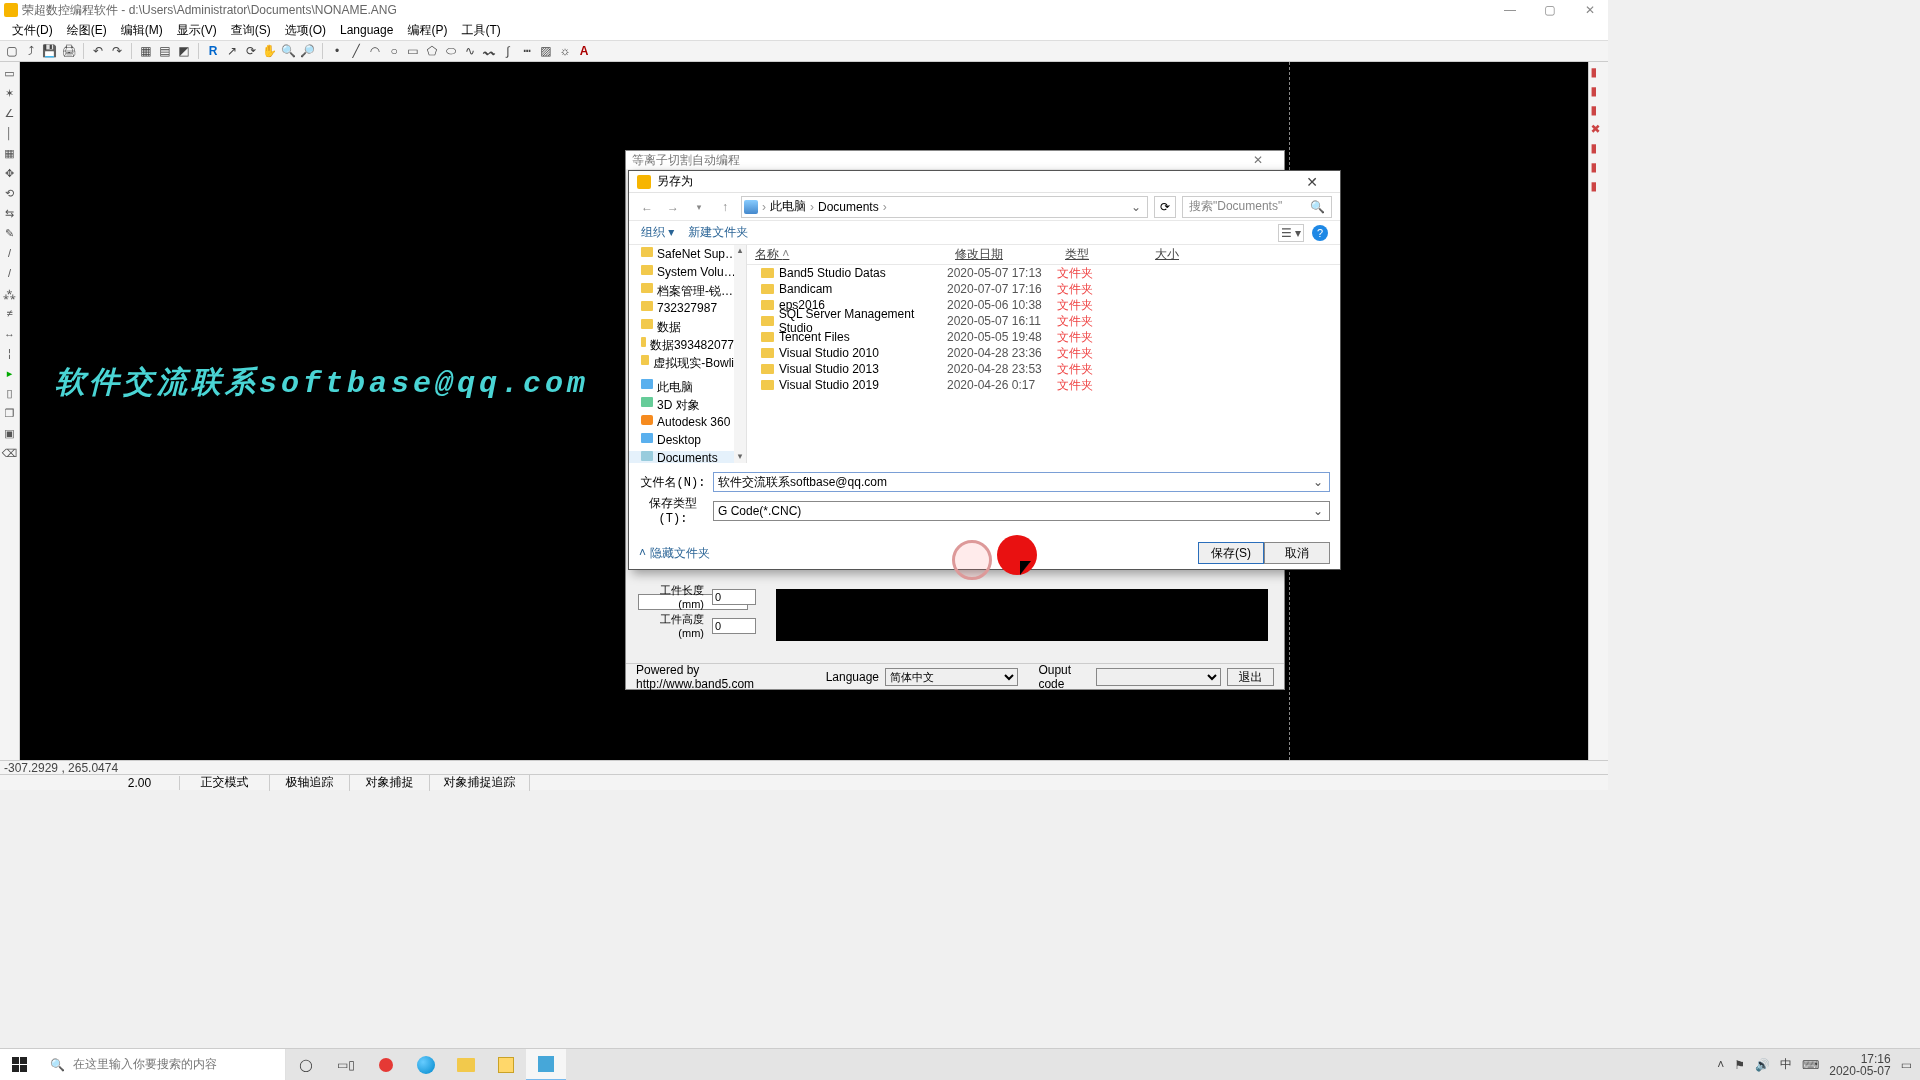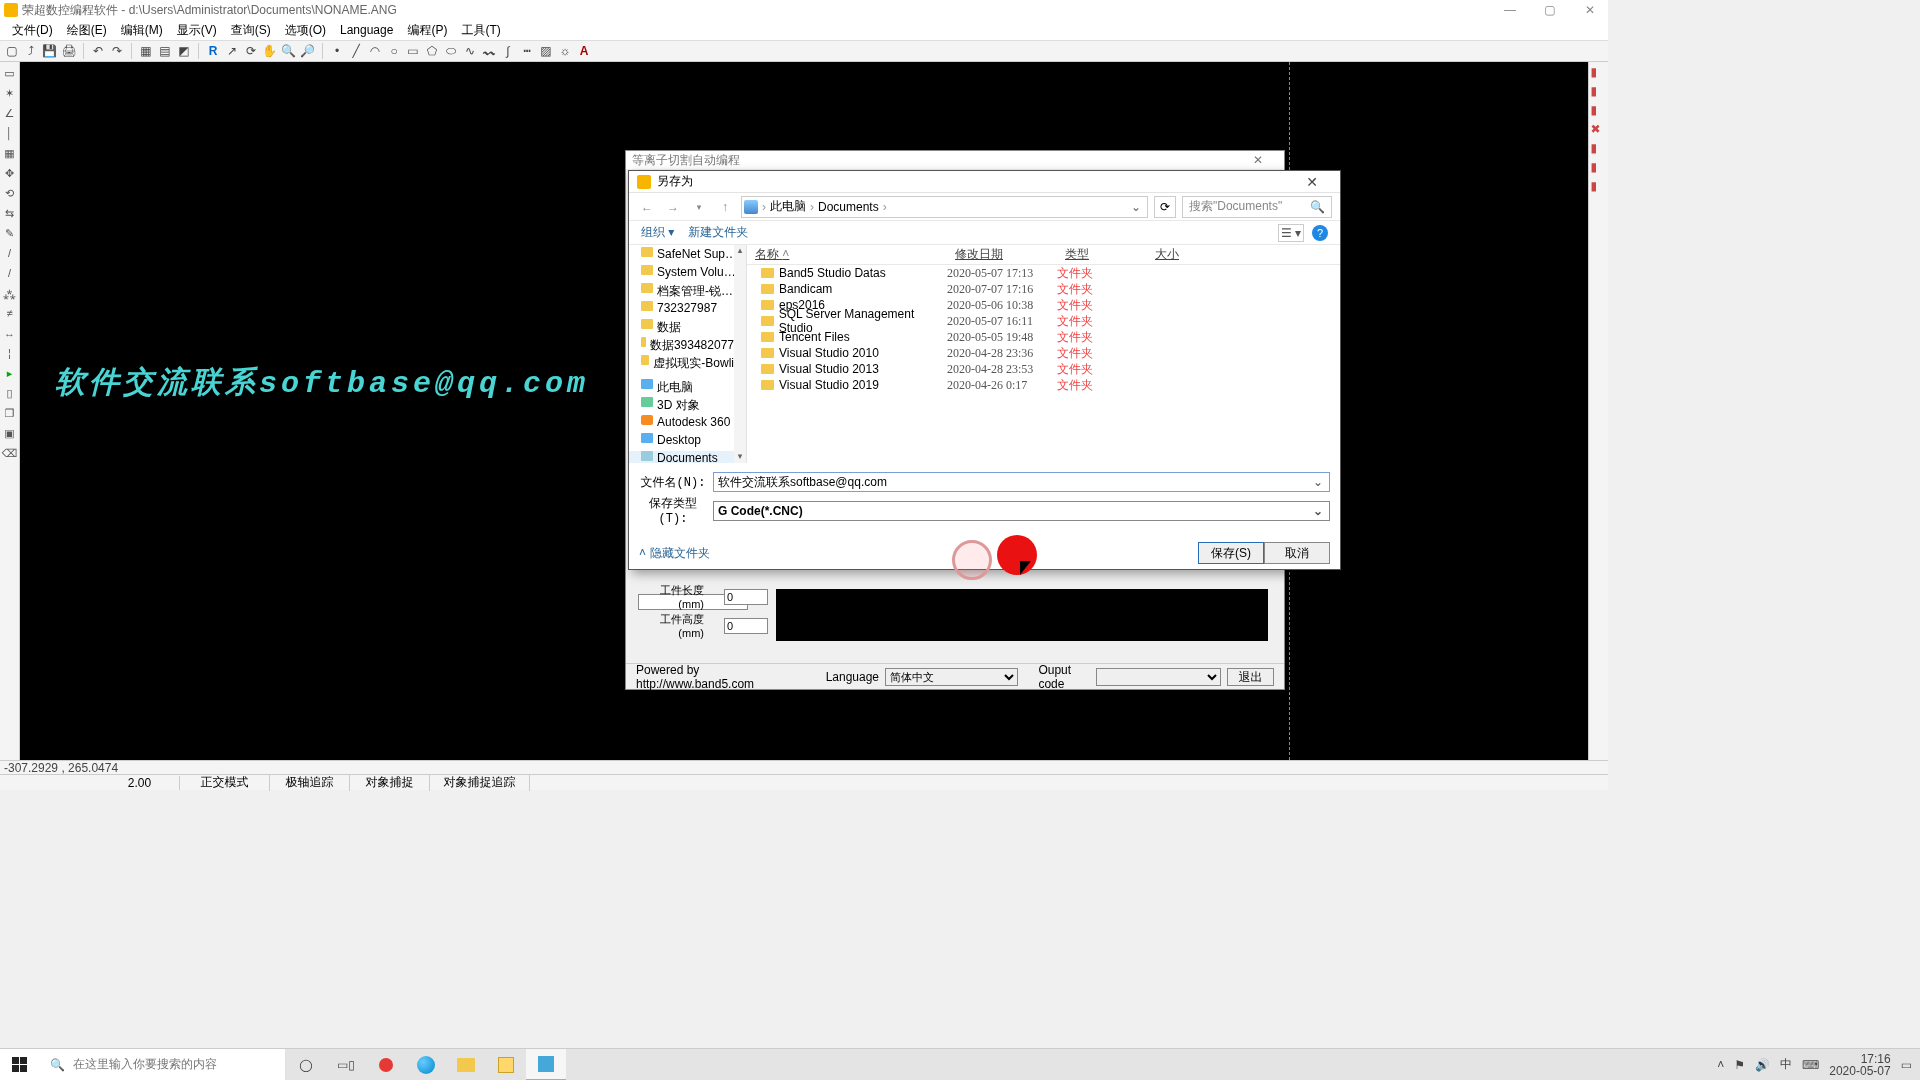--- a/index.html
+++ b/index.html
@@ -32,21 +32,21 @@
 .coordbar { height:14px; background:#f4f4f4; border-top:1px solid #ccc; font-size:11px; padding:0 4px; color:#444; }
 .statusbar { height:16px; background:#f4f4f4; border-top:1px solid #ccc; display:flex; align-items:center; font-size:11px; }
 .statusbar .cell { border-right:1px solid #ccc; padding:0 8px; }
 
 
 .innerdlg { position:absolute; left:625px; top:150px; width:660px; height:540px; background:#f0f0f0; border:1px solid #888; box-shadow:2px 2px 6px rgba(0,0,0,.3); display:flex; flex-direction:column; }
 .innerdlg .dtitle { height:18px; background:#fff; font-size:11px; color:#777; padding:1px 6px; display:flex; align-items:center; }
 .innerdlg .dtitle .x { margin-left:auto; width:40px; text-align:center; }
 .innerdlg .body { flex:1; padding:6px; position:relative; }
 .innerdlg .params { position:absolute; left:12px; bottom:48px; }
-.innerdlg .params .row { display:flex; align-items:center; gap:20px; margin:2px 0; }
+.innerdlg .params .row { display:flex; align-items:center; gap:8px; margin:2px 0; }
 .innerdlg .params label { width:66px; text-align:right; font-size:11px; }
 .innerdlg .params input { width:44px; height:16px; border:1px solid #888; padding:0 2px; font-size:11px; }
 .innerdlg .preview { position:absolute; right:16px; bottom:48px; width:492px; height:52px; background:#000; }
 .innerdlg .pinput { position:absolute; left:12px; top:425px; width:110px; height:16px; border:1px solid #888; }
 .innerdlg .foot { position:absolute; left:0; bottom:0; width:100%; height:26px; border-top:1px solid #ccc; display:flex; align-items:center; padding:0 10px; gap:6px; font-size:11px; }
 .innerdlg .foot select { height:18px; border:1px solid #888; font-size:11px; }
 .innerdlg .foot .exitbtn { margin-left:auto; width:56px; height:18px; border:1px solid #888; background:#efefef; text-align:center; line-height:16px; }
 
 
 .savedlg { position:absolute; left:628px; top:170px; width:713px; height:400px; background:#fff; border:1px solid #555; box-shadow:4px 4px 10px rgba(0,0,0,.35); display:flex; flex-direction:column; }
@@ -84,28 +84,28 @@
 .savedlg .filelist { flex:1; overflow:hidden; }
 .savedlg .filelist .hdr { height:20px; display:flex; align-items:center; border-bottom:1px solid #e8e8e8; color:#444; }
 .savedlg .filelist .hdr .col { padding:0 8px;text-decoration:underline; }
 .savedlg .filelist .hdr .c1 { width:200px; }
 .savedlg .filelist .hdr .c2 { width:110px; }
 .savedlg .filelist .hdr .c3 { width:90px; }
 .savedlg .filelist .hdr .c4 { width:70px; }
 .savedlg .filelist .row { height:16px; display:flex; align-items:center; cursor:default; }
 .savedlg .filelist .row .c1 { width:200px; padding-left:14px; display:flex; align-items:center; gap:5px; }
 .savedlg .filelist .row .fi { width:13px; height:10px; background:#f2c94c; border-radius:1px; }
-.savedlg .filelist .row .c2 { width:110px; color:#555;font-family:Liberation Serif, serif; }
+.savedlg .filelist .row .c2 { width:110px; color:#555; }
 .savedlg .filelist .row .c3 { width:90px; color:#ef4444; }
 
 .savedlg .inputs { padding:6px 10px 8px 10px; }
 .savedlg .irow { display:flex; align-items:center; margin:3px 0; }
 .savedlg .irow label { width:74px; text-align:center; padding-right:6px;font-family:Liberation Mono, monospace; }
 .savedlg .irow .wrap { flex:1; border:1px solid #7a9fd6; height:20px; display:flex; align-items:center; padding:0 4px; background:#fff; }
-.savedlg .irow .wrap.sel { border:1px solid #888; background:#fff;font-weight:bold; }
+.savedlg .irow .wrap.sel { border:1px solid #888; background:#fff; }
 .savedlg .irow input { border:none; outline:none; flex:1; height:16px; }
 .savedlg .irow .dd { color:#555; padding:0 2px; }
 
 .savedlg .btnrow { height:32px; display:flex; align-items:center; padding:0 10px; }
 .savedlg .btnrow .hide { color:#2a6496; display:flex; align-items:center; gap:4px; cursor:default; }
 .savedlg .btnrow .btns { margin-left:auto; display:flex; }
 .savedlg .btnrow button { width:66px; height:22px; border:1px solid #888; background:#efefef; cursor:default; }
 .savedlg .btnrow button.primary { border:1px solid #2a6ebb; }
 
 

